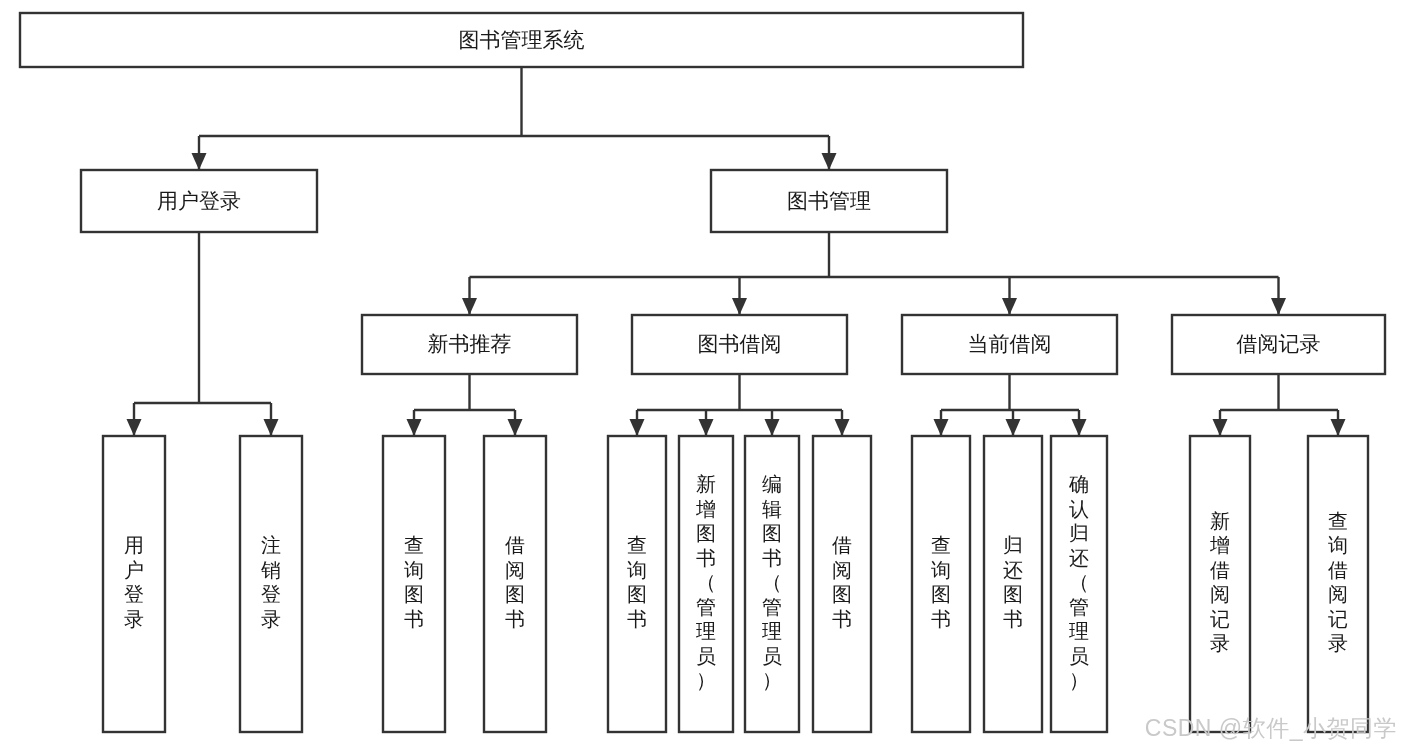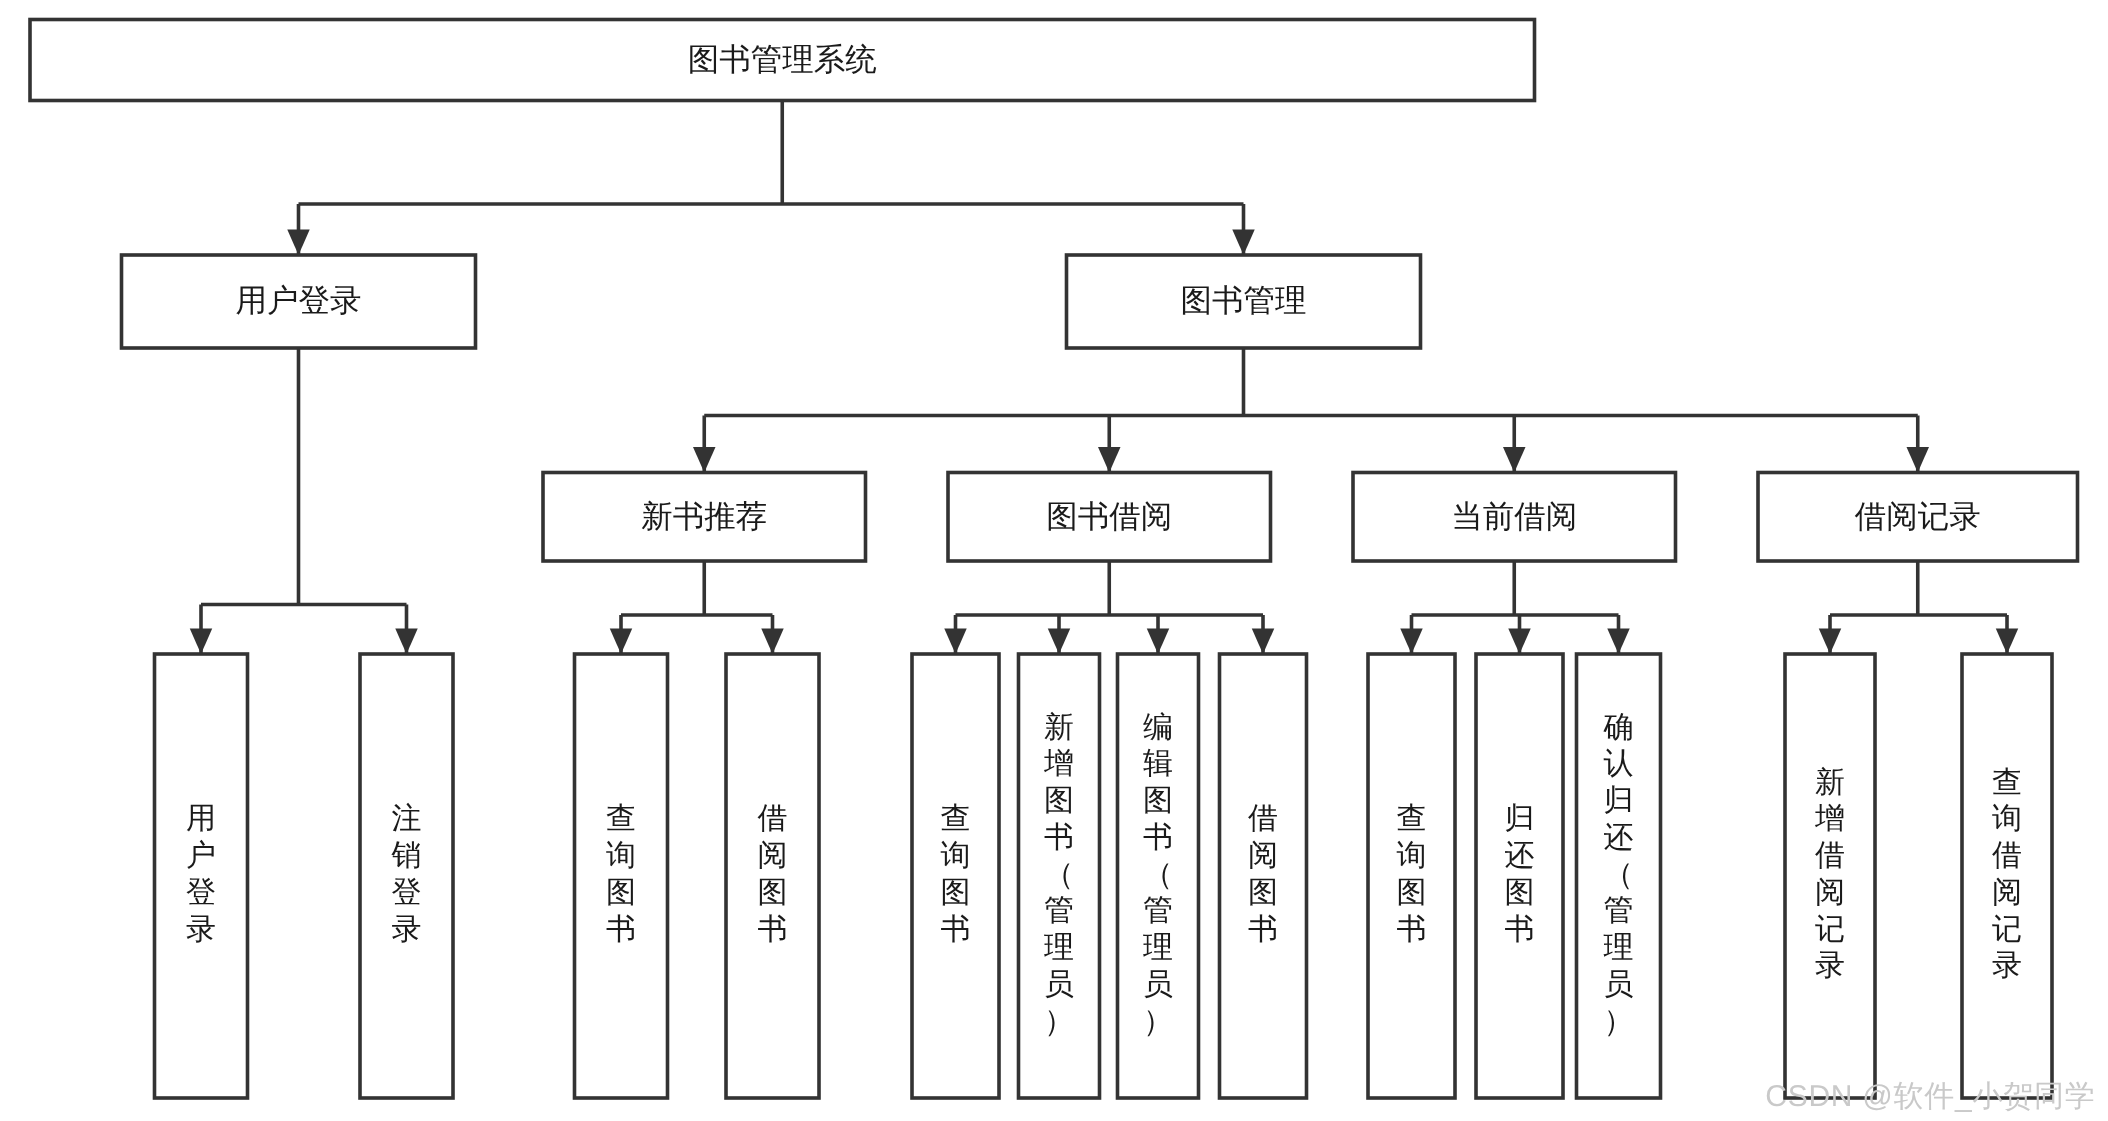--- a/index.html
+++ b/index.html
@@ -52,21 +52,21 @@
   }
   .arrow-head {
     fill: #333333;
     stroke: none;
   }
   .watermark-text {
     position: absolute;
     right: 8px;
     bottom: 3px;
     font-family: "Liberation Sans", "DejaVu Sans", sans-serif;
-    font-size: 20px;
+    font-size: 23px;
     color: #c9c9c9;
     white-space: nowrap;
     letter-spacing: 0.5px;
     pointer-events: none;
   }
 </style>
 </head>
 <body>
 
 <div id="diagram-root">

